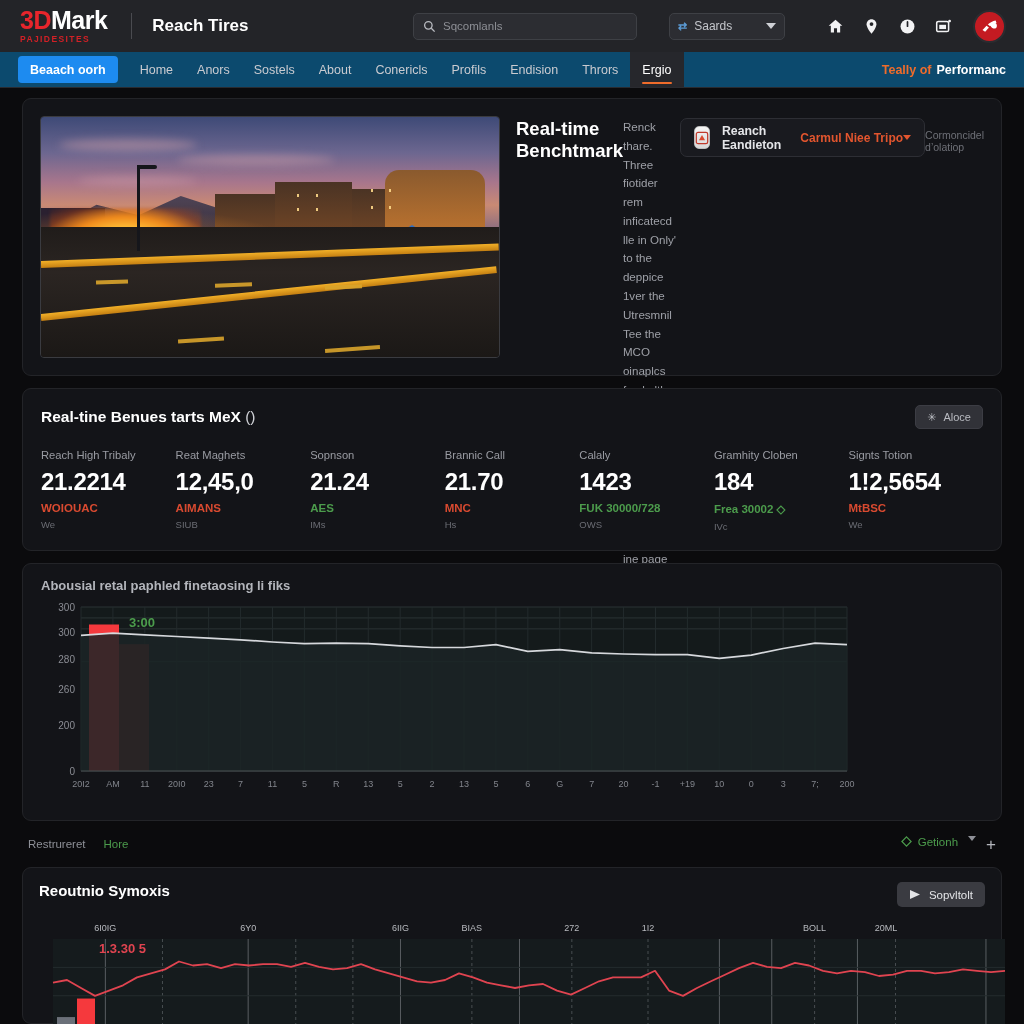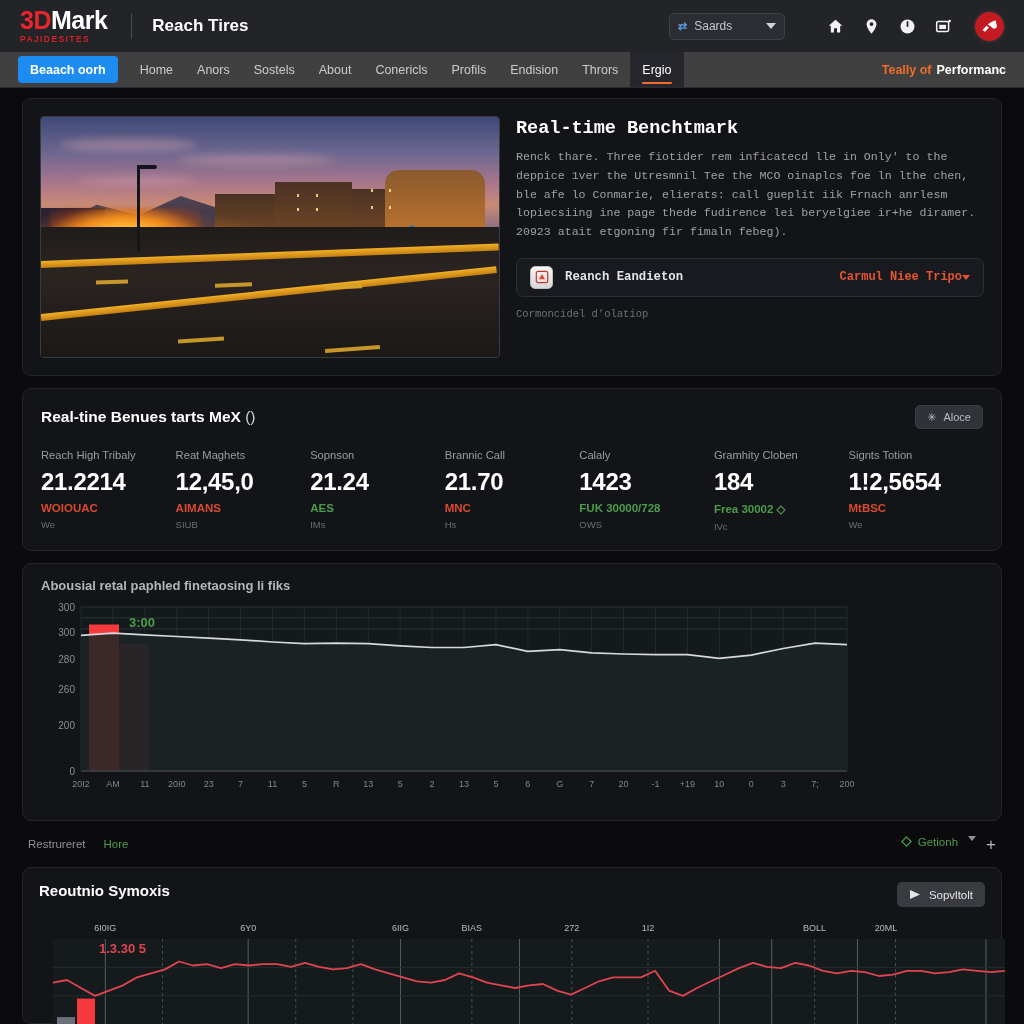--- a/index.html
+++ b/index.html
@@ -52,21 +52,21 @@
   .avatar {
     width: 33px; height: 33px; border-radius: 50%;
     background: #c41b22; border: 2px solid #2b2c30;
     display:flex; align-items:center; justify-content:center;
     margin-left: 6px;
   }
 
   
   .navbar {
     height: 36px; flex: 0 0 36px;
-    background: #404040; border-bottom: 1px solid #2a2b30;
+    background: #0c4a6e; border-bottom: 1px solid #2a2b30;
     display: flex; align-items: stretch; padding-left: 18px;
   }
   .nav-pill {
     background: #1d8bf0; color:#fff; border-radius: 4px;
     font-size: 12.5px; font-weight: 700;
     display:flex;align-items:center; padding: 0 12px; margin: 4px 10px 4px 0;
     white-space:nowrap;
   }
   .nav-item {
     display:flex; align-items:center; padding: 0 12px;
@@ -131,21 +131,21 @@
   }
   .curb {
     position:absolute; height: 7px; background: linear-gradient(180deg,#f2b028,#c47f12);
     transform-origin: left center;
   }
   .lane { position:absolute; height: 4px; background:#d9a42b; opacity:.9; }
   .pole { position:absolute; width:3px; background:#15161b; }
   .pole::after{content:"";position:absolute;top:0;left:0;width:20px;height:4px;background:#15161b;border-radius:2px;}
   .win { position:absolute; width:2px; height:3px; background:#ffd98a; opacity:.9;}
 
-  .hero-txt { flex: 1 1 auto; padding-top: 2px; display:flex; flex-direction:column;font-family:Liberation Mono, monospace; }
+  .hero-txt { flex: 1 1 auto; padding-top: 2px; display:flex; flex-direction:row; }
   .hero-h1 { font-size: 18.5px; font-weight: 800; color:#fff; margin-bottom: 9px;}
   .hero-p { font-size: 11.6px; line-height: 1.62; color:#9ea0a7; margin-bottom: 16px;}
   .hero-cta {
     background: #191a1f; border: 1px solid #2d2e34; border-radius: 7px;
     height: 39px; display:flex; align-items:center; padding: 0 13px; gap: 12px;
   }
   .cta-badge {
     width:23px;height:23px;border-radius:5px;
     background: linear-gradient(180deg,#f5f5f5,#d8d8d8);
     display:flex;align-items:center;justify-content:center;
@@ -206,20 +206,27 @@
   <div class="topbar">
     <div class="brand">
       <div class="brand-main"><span class="b3d">3D</span><span class="bmark">Mark</span></div>
       <div class="brand-sub">PAJIDESITES</div>
     </div>
     <div class="brand-divider"></div>
     <div class="page-title">Reach Tires</div>
 
     <div class="topbar-spacer"></div>
 
+    <div class="searchbox">
+      <svg width="13" height="13" viewBox="0 0 16 16">
+          <circle cx="6.6" cy="6.6" r="4.6" fill="none" stroke="#b9bbc1" stroke-width="1.6"></circle>
+          <line x1="10.2" y1="10.2" x2="14.3" y2="14.3" stroke="#b9bbc1" stroke-width="1.7"></line>
+        </svg>
+      <span class="ph">Sqcomlanls</span>
+    </div>
 
     <div class="selectbox">
       <span class="sel-ic">⇄</span>
       <span class="sel-lbl">Saards</span>
       <span class="caret"></span>
     </div>
 
     <div class="topicons">
       <div class="ticon">
         <svg width="17" height="17" viewBox="0 0 20 20">

